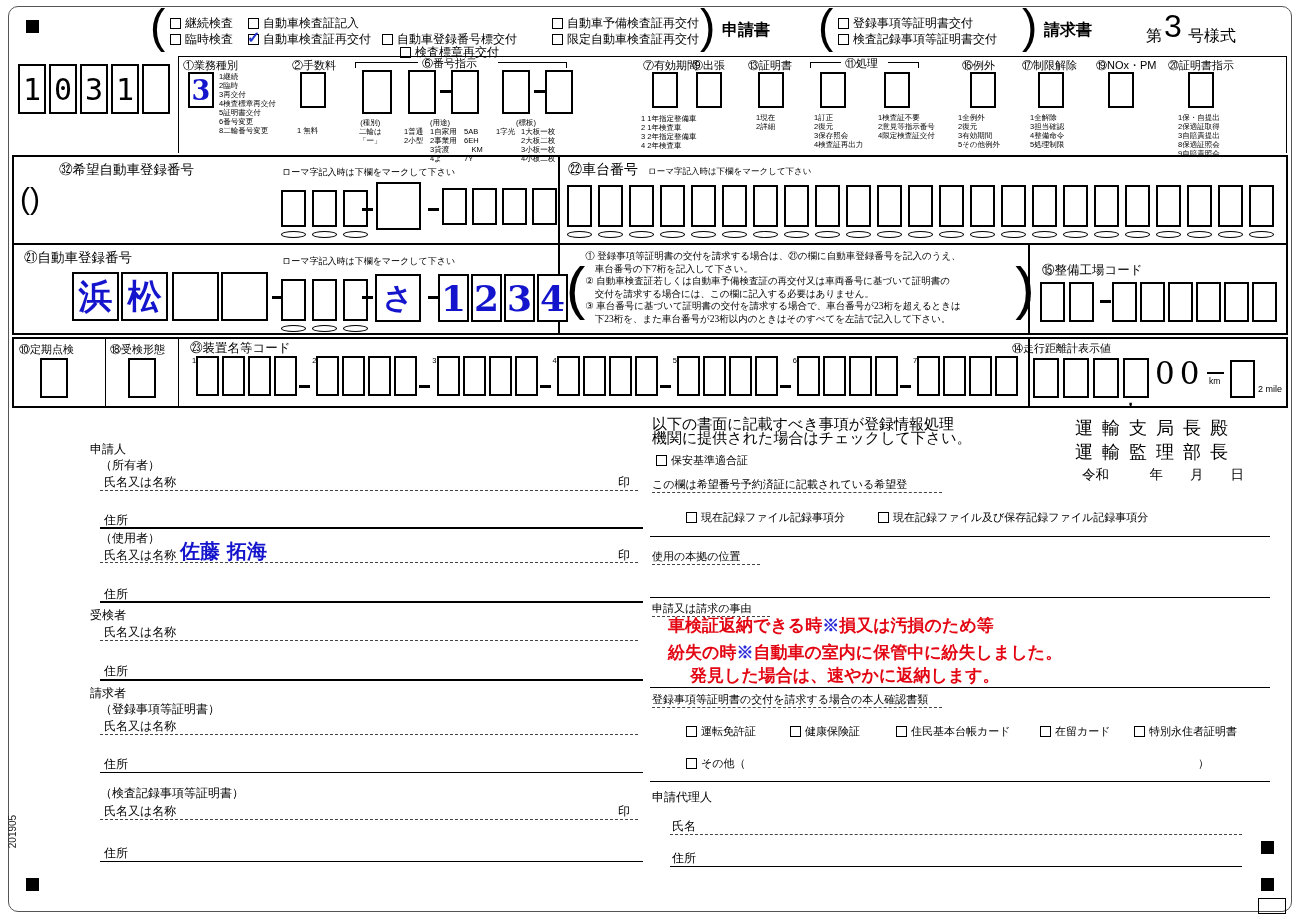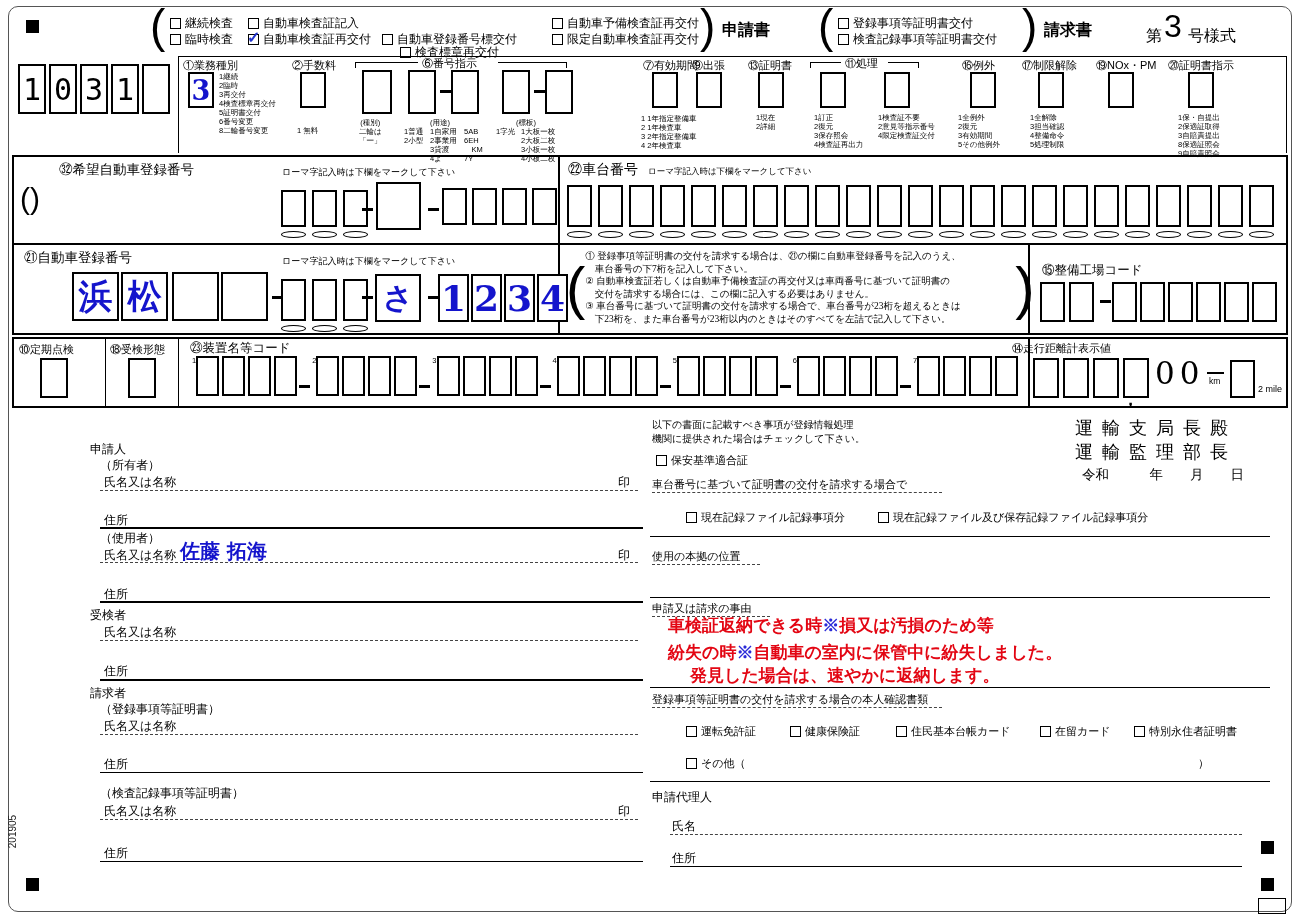--- a/index.html
+++ b/index.html
@@ -617,28 +617,28 @@
   <div class="abs lbl" style="left:104px;top:756px;">住所</div>
   <div class="solidline" style="left:100px;top:772px;width:543px;"></div>
 
   <div class="abs lbl" style="left:100px;top:785px;">（検査記録事項等証明書）</div>
   <div class="abs lbl" style="left:104px;top:803px;">氏名又は名称</div>
   <div class="abs seal" style="left:618px;top:803px;">印</div>
   <div class="dashline" style="left:100px;top:819px;width:538px;"></div>
   <div class="abs lbl" style="left:104px;top:845px;">住所</div>
   <div class="solidline" style="left:100px;top:861px;width:543px;"></div>
 
-  <div class="abs pre" style="left:652px;top:418px;font-size:10px;line-height:13.5px;">以下の書面に記載すべき事項が登録情報処理
+  <div class="abs pre" style="left:652px;top:418px;font-size:15px;line-height:13.5px;">以下の書面に記載すべき事項が登録情報処理
 機関に提供された場合はチェックして下さい。</div>
   <div class="abs cbrow" style="left:656px;top:453px;">
       <span class="cb"></span>
       <span class="lbl11">保安基準適合証</span>
     </div>
 
-  <div class="abs lbl11" style="left:652px;top:477px;">車台番号に基づいて証明書の交付を請求する場合で</div>
+  <div class="abs lbl11" style="left:652px;top:477px;">この欄は希望番号予約済証に記載されている希望登</div>
   <div class="dashline" style="left:652px;top:492px;width:290px;"></div>
   <div class="abs cbrow" style="left:686px;top:510px;">
       <span class="cb"></span>
       <span class="lbl11">現在記録ファイル記録事項分</span>
     </div>
   <div class="abs cbrow" style="left:878px;top:510px;">
       <span class="cb"></span>
       <span class="lbl11">現在記録ファイル及び保存記録ファイル記録事項分</span>
     </div>
   <div class="solidline" style="left:650px;top:536px;width:620px;"></div>

